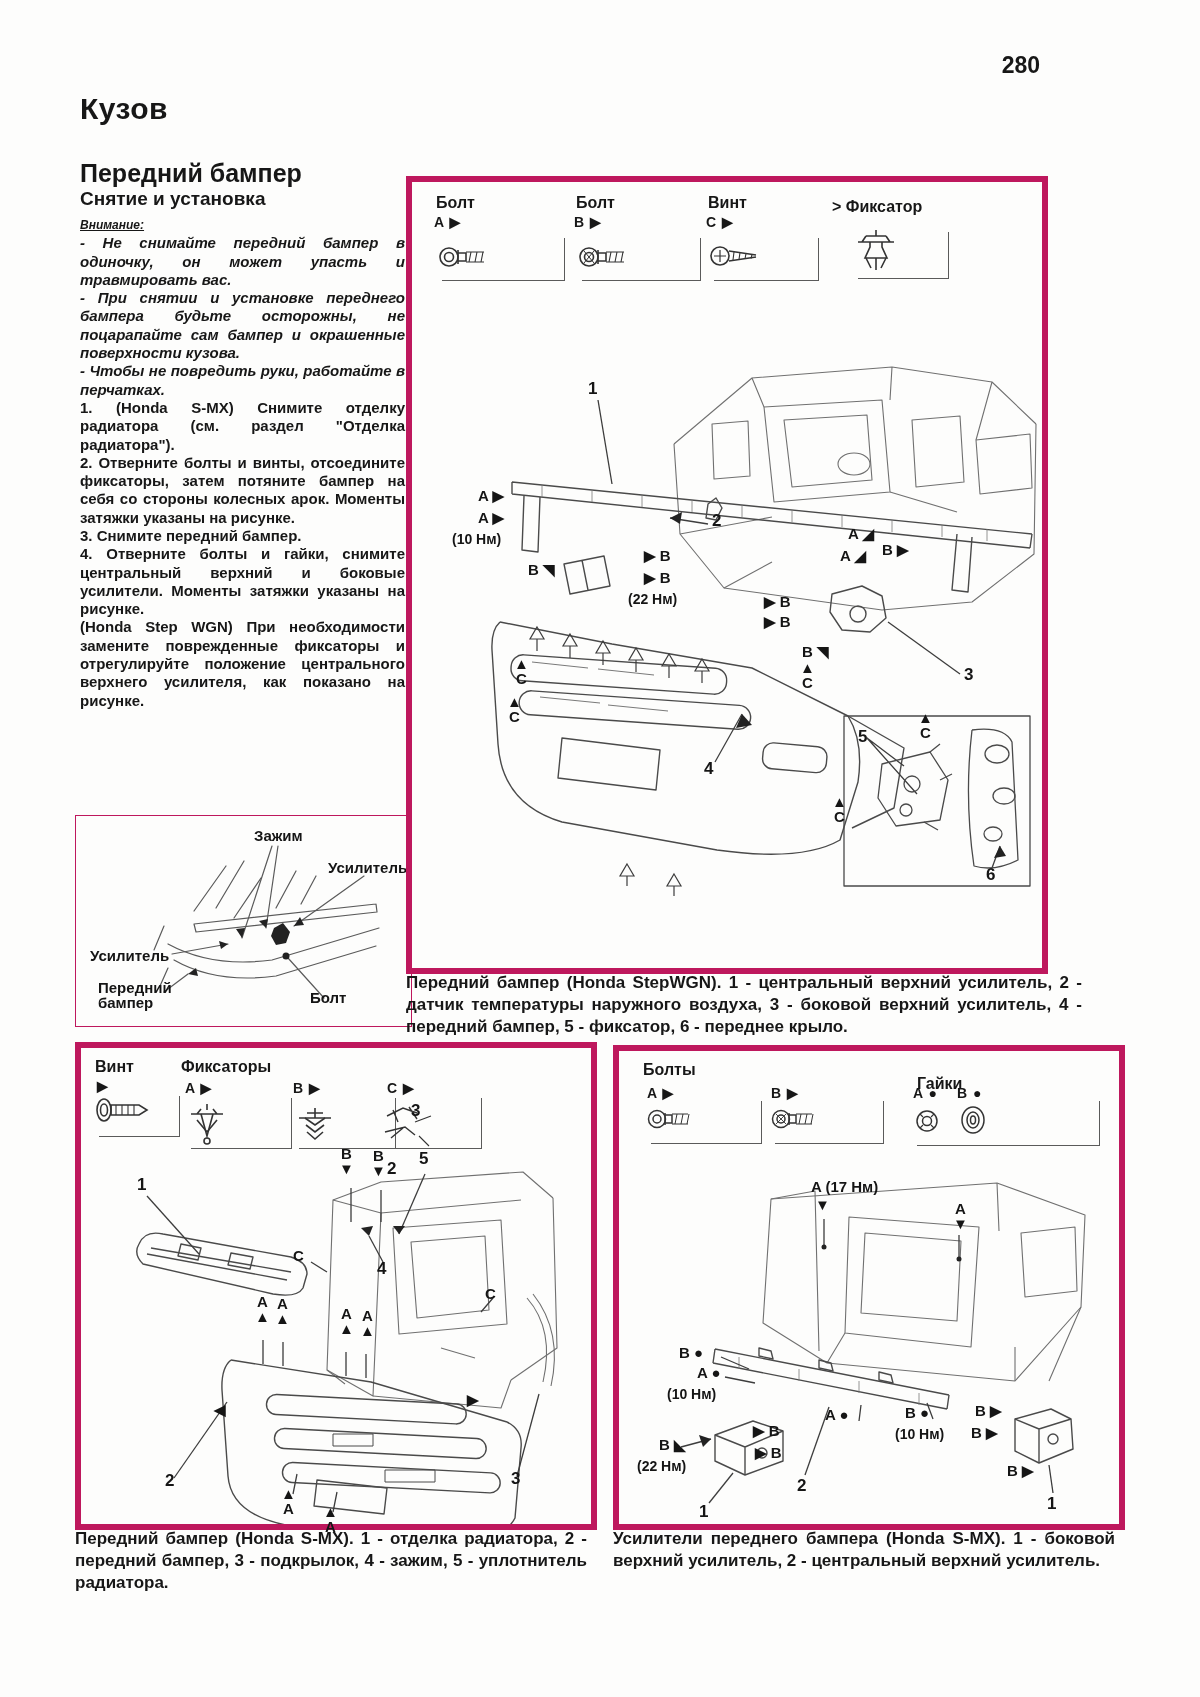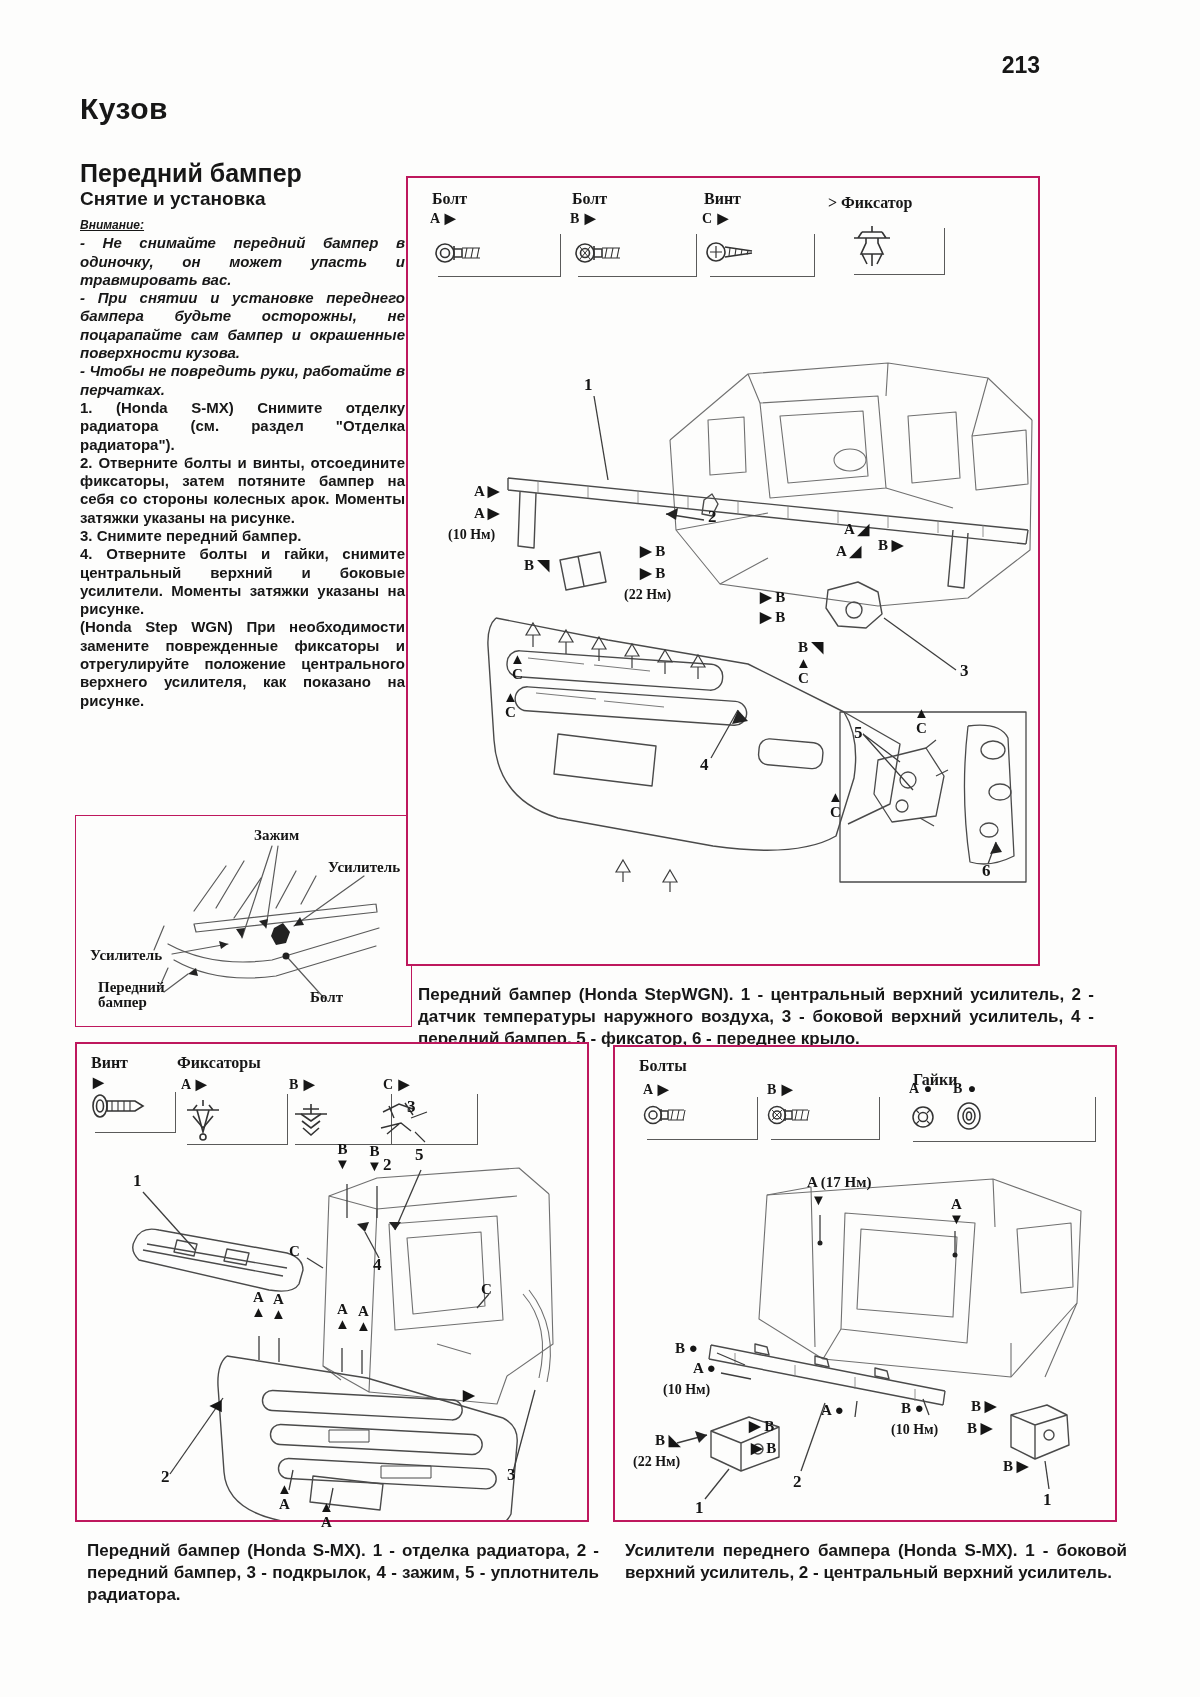--- a/index.html
+++ b/index.html
@@ -7,38 +7,38 @@
          font-family:"Liberation Sans",sans-serif;color:#171717;overflow:hidden;}
   .page-number{position:absolute;left:960px;top:52px;width:80px;text-align:right;
                font-size:23px;font-weight:700;}
   .doc-title{position:absolute;left:80px;top:92px;font-size:30px;font-weight:700;margin:0;letter-spacing:.5px;}
   .text-col{position:absolute;left:80px;top:160px;width:325px;}
   .text-col h2{margin:0;font-size:25px;font-weight:700;line-height:1.05;}
   .text-col h3{margin:2px 0 8px 0;font-size:19px;font-weight:700;}
   .warn-title{font-size:12px;font-weight:700;font-style:italic;text-decoration:underline;margin:0 0 2px 0;}
   .text-col p{margin:0;font-size:15px;font-weight:700;line-height:1.22;text-align:justify;}
   .warning{font-style:italic;}
-  .figbox{position:absolute;border:2px solid #be185d;background:#fdfdfc;font-family:Liberation Serif, serif;}
+  .figbox{position:absolute;border:6px solid #be185d;background:#fdfdfc;}
   .art{position:absolute;left:0;top:0;width:100%;height:100%;}
   .ann{position:absolute;font-size:15px;font-weight:700;line-height:1.02;white-space:pre-line;color:#151515;}
   .ann.num{font-size:17px;}
   .ann.torq{font-size:14px;}
   .ann.vert{text-align:center;}
   .lg-t{position:absolute;font-size:16px;font-weight:700;}
   .lg-k{position:absolute;font-size:14px;font-weight:700;letter-spacing:1px;}
   .lg-br{position:absolute;border-right:1.7px solid #5a5a5a;border-bottom:1.7px solid #5a5a5a;}
   .ic{position:absolute;}
-  .caption{position:absolute;margin:12px;font-size:17px;font-weight:700;line-height:1.28;text-align:justify;}
+  .caption{position:absolute;margin:0;font-size:17px;font-weight:700;line-height:1.28;text-align:justify;}
 </style>
 </head>
 <body>
 
 <div class="sheet">
 
-  <div class="page-number">213</div>
+  <div class="page-number">280</div>
   <h1 class="doc-title">Кузов</h1>
 
   <div class="text-col">
     <h2>Передний бампер</h2>
     <h3>Снятие и установка</h3>
     <div class="warn-title">Внимание:</div>
     <p class="warning">- Не снимайте передний бампер в одиночку, он может упасть и травмировать вас.</p>
     <p class="warning">- При снятии и установке переднего бампера будьте осторожны, не поцарапайте сам бампер и окрашенные поверхности кузова.</p>
     <p class="warning">- Чтобы не повредить руки, работайте в перчатках.</p>
     <p>1. (Honda S-MX) Снимите отделку радиатора (см. раздел "Отделка радиатора").</p>

